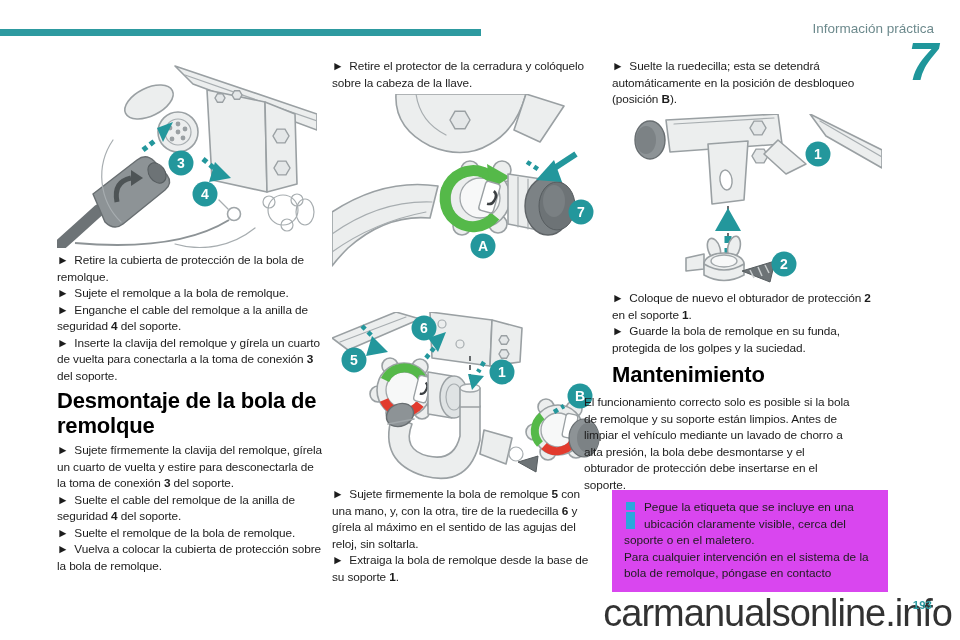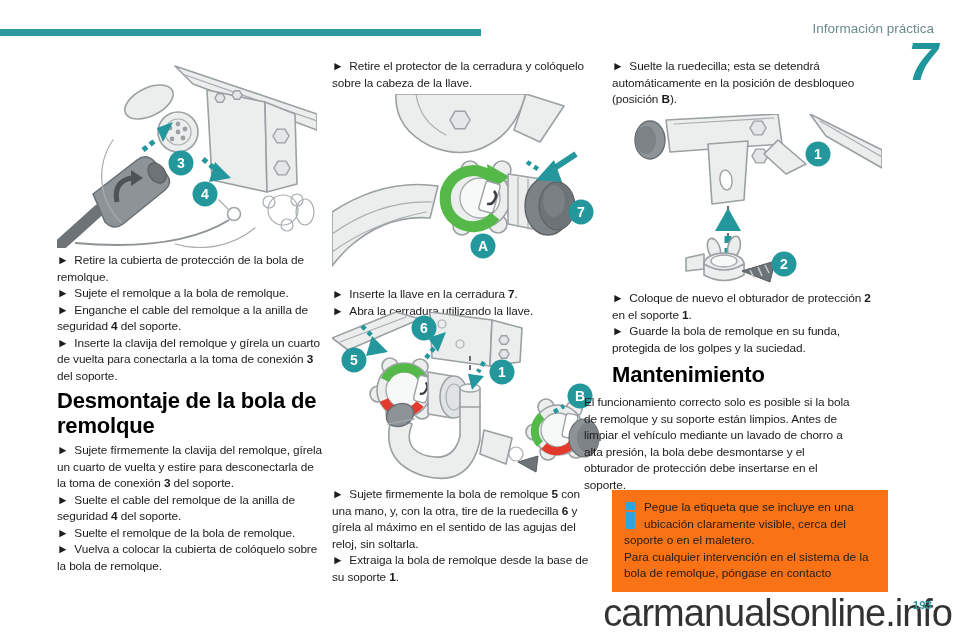--- a/index.html
+++ b/index.html
@@ -11,21 +11,21 @@
   .htitle{position:absolute;top:21px;right:26px;font-size:13.5px;color:#6d8a8d}
   .chapter{position:absolute;top:34px;right:22px;font-size:54px;line-height:1;
     font-weight:700;font-style:italic;color:#1f969b}
 
   .txt{position:absolute}
   .b{font-size:11.8px;line-height:16.5px;letter-spacing:-0.1px;color:#1c1c1c}
   .bold{font-weight:700}
   .hd{position:absolute;font-size:22px;font-weight:700;line-height:25px;color:#000;letter-spacing:-0.2px}
   .para{position:absolute;font-size:11.8px;line-height:16.5px;letter-spacing:-0.1px;color:#1c1c1c}
 
-  .infobox{position:absolute;background:#f97316;padding:9px 0 10px 12px}
+  .infobox{position:absolute;background:#d946ef;padding:9px 0 10px 12px}
   .ib-icon{float:left;width:9px;margin:3px 9px 0 2px}
   .ib-dot{width:9px;height:8px;background:#2ba7dc;margin-bottom:2px}
   .ib-bar{width:9px;height:17px;background:#2ba7dc}
   .ib-p{font-size:11.8px;line-height:16.5px;color:#1c1c1c}
 
   .watermark{position:absolute;top:592px;right:8px;font-size:38px;color:#000000;
     opacity:.8;letter-spacing:-1px;z-index:2}
   .pagenum{position:absolute;top:599px;right:28px;font-size:11.5px;font-weight:700;
     color:#2d9aa0;z-index:3}
 
@@ -116,21 +116,21 @@
     <p class="b"><span>► Enganche el cable del remolque a la anilla de seguridad </span><span class="bold">4</span><span> del soporte.</span></p>
     <p class="b"><span>► Inserte la clavija del remolque y gírela un cuarto de vuelta para conectarla a la toma de conexión </span><span class="bold">3</span><span> del soporte.</span></p>
   </div>
 
   <div class="hd" style="left:57px;top:388px;width:272px">Desmontaje de la bola de remolque</div>
 
   <div class="txt" style="left:57px;top:442px;width:266px">
     <p class="b"><span>► Sujete fírmemente la clavija del remolque, gírela un cuarto de vuelta y estire para desconectarla de la toma de conexión </span><span class="bold">3</span><span> del soporte.</span></p>
     <p class="b"><span>► Suelte el cable del remolque de la anilla de seguridad </span><span class="bold">4</span><span> del soporte.</span></p>
     <p class="b"><span>► Suelte el remolque de la bola de remolque.</span></p>
-    <p class="b"><span>► Vuelva a colocar la cubierta de colóquelo sobre la bola de remolque.</span></p>
+    <p class="b"><span>► Vuelva a colocar la cubierta de protección sobre la bola de remolque.</span></p>
   </div>
 
   <div class="txt" style="left:332px;top:58px;width:266px">
     <p class="b"><span>► Retire el protector de la cerradura y colóquelo sobre la cabeza de la llave.</span></p>
   </div>
 
   <svg class="fig" style="left:332px;top:94px" width="270" height="192" viewBox="0 0 270 192">
     <path class="fl" d="M64,0 Q62,34 98,52 Q132,66 158,50 Q184,36 194,0 Z"></path>
     <path class="ln2" d="M84,0 Q88,28 114,41"></path>
     <polygon class="hex" transform="translate(128,26)" points="10,0 5,8.7 -5,8.7 -10,0 -5,-8.7 5,-8.7"></polygon>
@@ -165,24 +165,20 @@
     <g class="co" transform="translate(249,118)">
       <circle r="12.5"></circle>
         <text y="5">7</text>
       </g>
     <g class="co" transform="translate(151,152)">
       <circle r="12.5"></circle>
         <text y="5">A</text>
       </g>
   </svg>
 
-  <div class="txt" style="left:332px;top:286px;width:266px">
-    <p class="b"><span>► Inserte la llave en la cerradura </span><span class="bold">7</span><span>.</span></p>
-    <p class="b"><span>► Abra la cerradura utilizando la llave.</span></p>
-  </div>
 
   <svg class="fig" style="left:332px;top:312px" width="270" height="172" viewBox="0 0 270 172">
     <path class="fl" d="M98,0 L160,8 L158,54 L100,46 Z"></path>
     <circle class="ln2" cx="110" cy="12" r="4"></circle>
       <circle class="ln2" cx="128" cy="32" r="4"></circle>
     <path class="fl" d="M160,8 L190,16 L188,50 L158,54 Z"></path>
     <polygon class="hex" transform="translate(172,28)" points="5,0 2.5,4.3 -2.5,4.3 -5,0 -2.5,-4.3 2.5,-4.3"></polygon>
     <polygon class="hex" transform="translate(172,42)" points="5,0 2.5,4.3 -2.5,4.3 -5,0 -2.5,-4.3 2.5,-4.3"></polygon>
     <path class="fl" d="M0,26 L64,0 L88,7 L16,38 Z"></path>
     <path class="ln2" d="M8,30 L74,5"></path>

